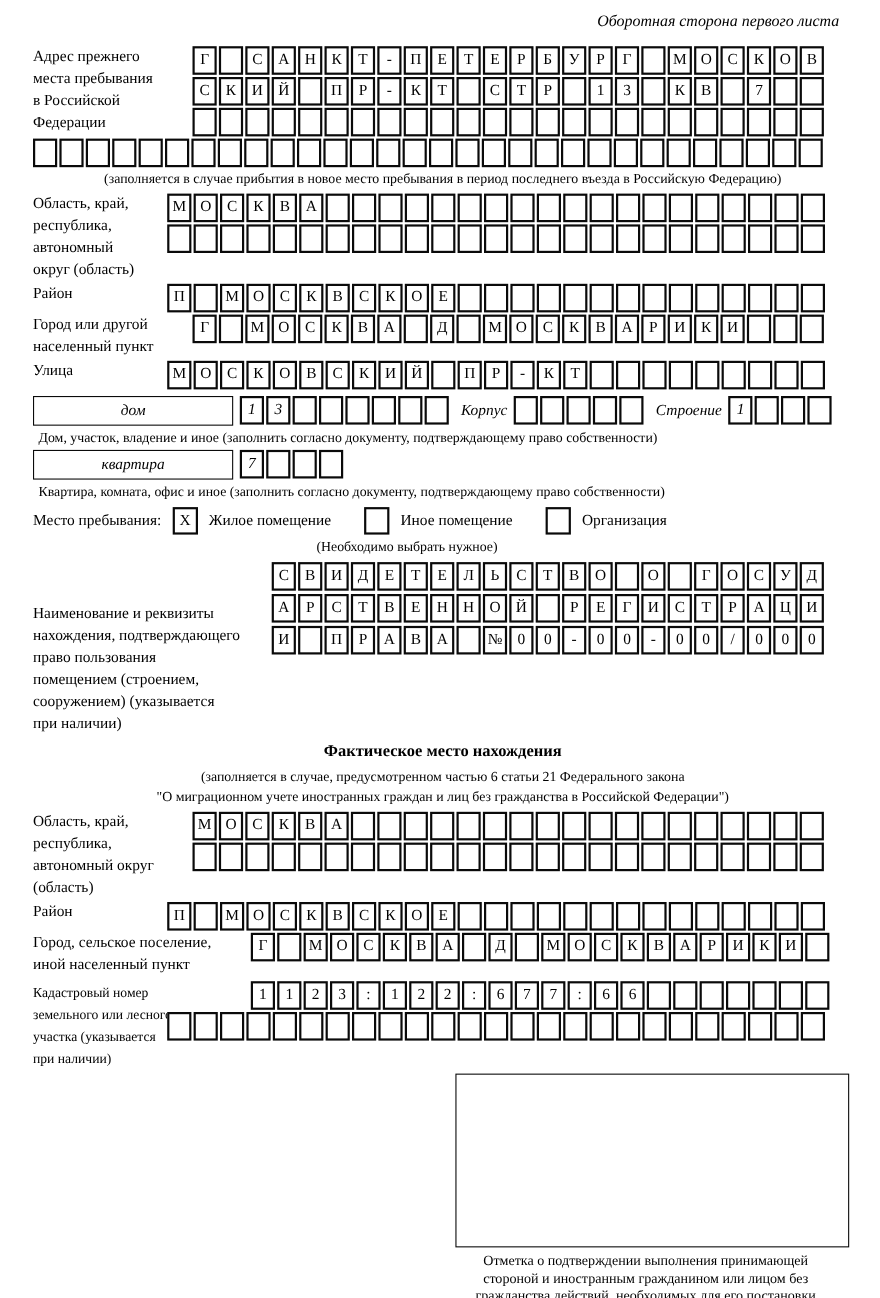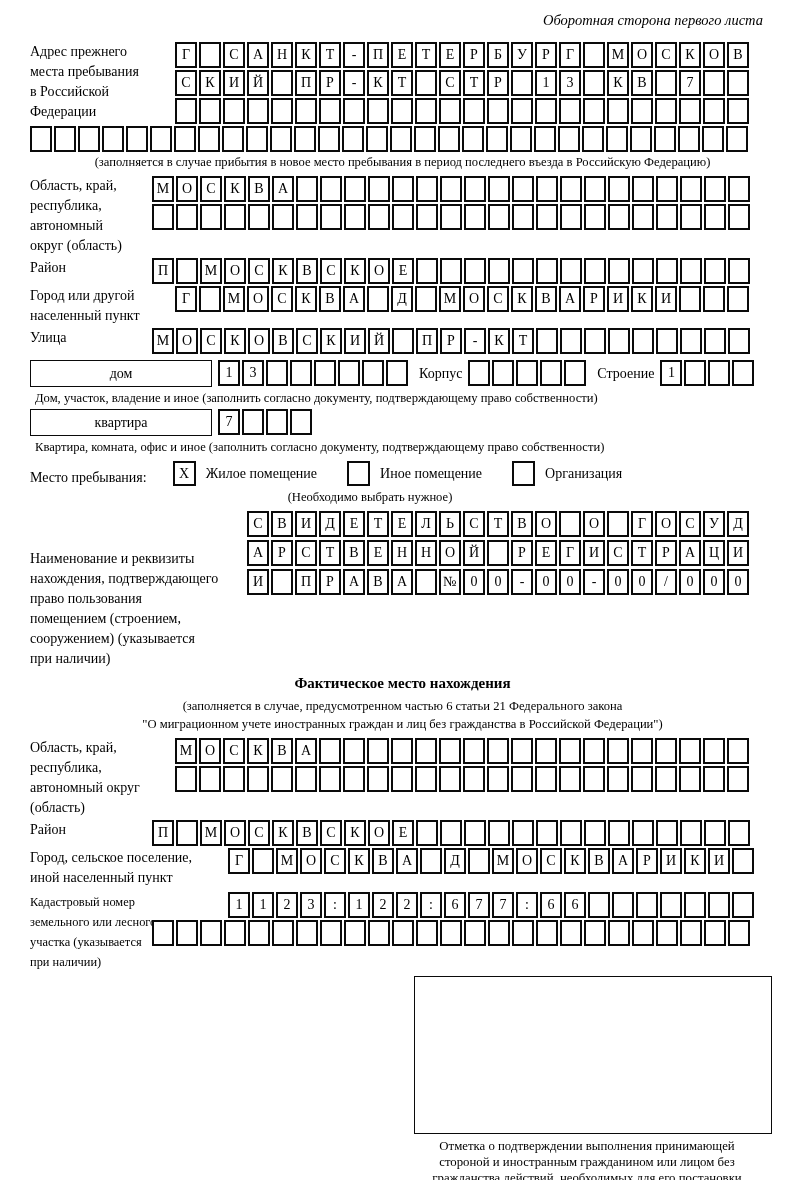--- a/index.html
+++ b/index.html
@@ -30,28 +30,28 @@
     font-size:14px;line-height:1;background:#fff;
   }
   .fullrow{margin-top:2px;}
   .caption{font-size:12.6px;line-height:16px;}
   .center{text-align:center;margin:2px 0 6px 0;}
   .left{margin:3px 0 3px 5px;}
   .sec-title{font-weight:bold;text-align:center;font-size:15px;line-height:17px;margin:5px 0 6px 0;}
   .s1{margin-top:14px;}
   .mt2{margin-top:2px;}
   .mt4{margin-top:4px;}
-  .houserow{display:flex;align-items:flex-start;margin-top:6px;}
+  .houserow{display:flex;align-items:flex-start;margin-top:6px;font-style:italic;}
   .widebox{
     box-sizing:border-box;width:182px;height:27px;border:1.8px solid #0a0a0a;
     display:flex;align-items:center;justify-content:center;font-size:14px;flex-shrink:0;
   }
   .ml6{margin-left:6px;}
   .inline-lbl{font-size:14px;line-height:27px;margin:0 6px 0 9px;white-space:nowrap;}
-  .stayrow{display:flex;align-items:flex-end;margin-top:6px;height:25px;gap:16px;}
+  .stayrow{display:flex;align-items:center;margin-top:6px;height:25px;}
   .stay-lbl{font-size:14px;margin-right:10px;}
   .stay-opts{display:flex;align-items:center;}
   .checkbox{
     box-sizing:border-box;width:23px;height:25px;border:2px solid #0a0a0a;
     display:flex;align-items:center;justify-content:center;font-size:14px;flex-shrink:0;
   }
   .opt-label{font-size:14px;margin:0 30px 0 10px;white-space:nowrap;}
   .staynote{margin:3px 0 0 175px;width:330px;text-align:center;}
   .docblock{margin-top:6px;}
   .docblock .rows{gap:3px;}

